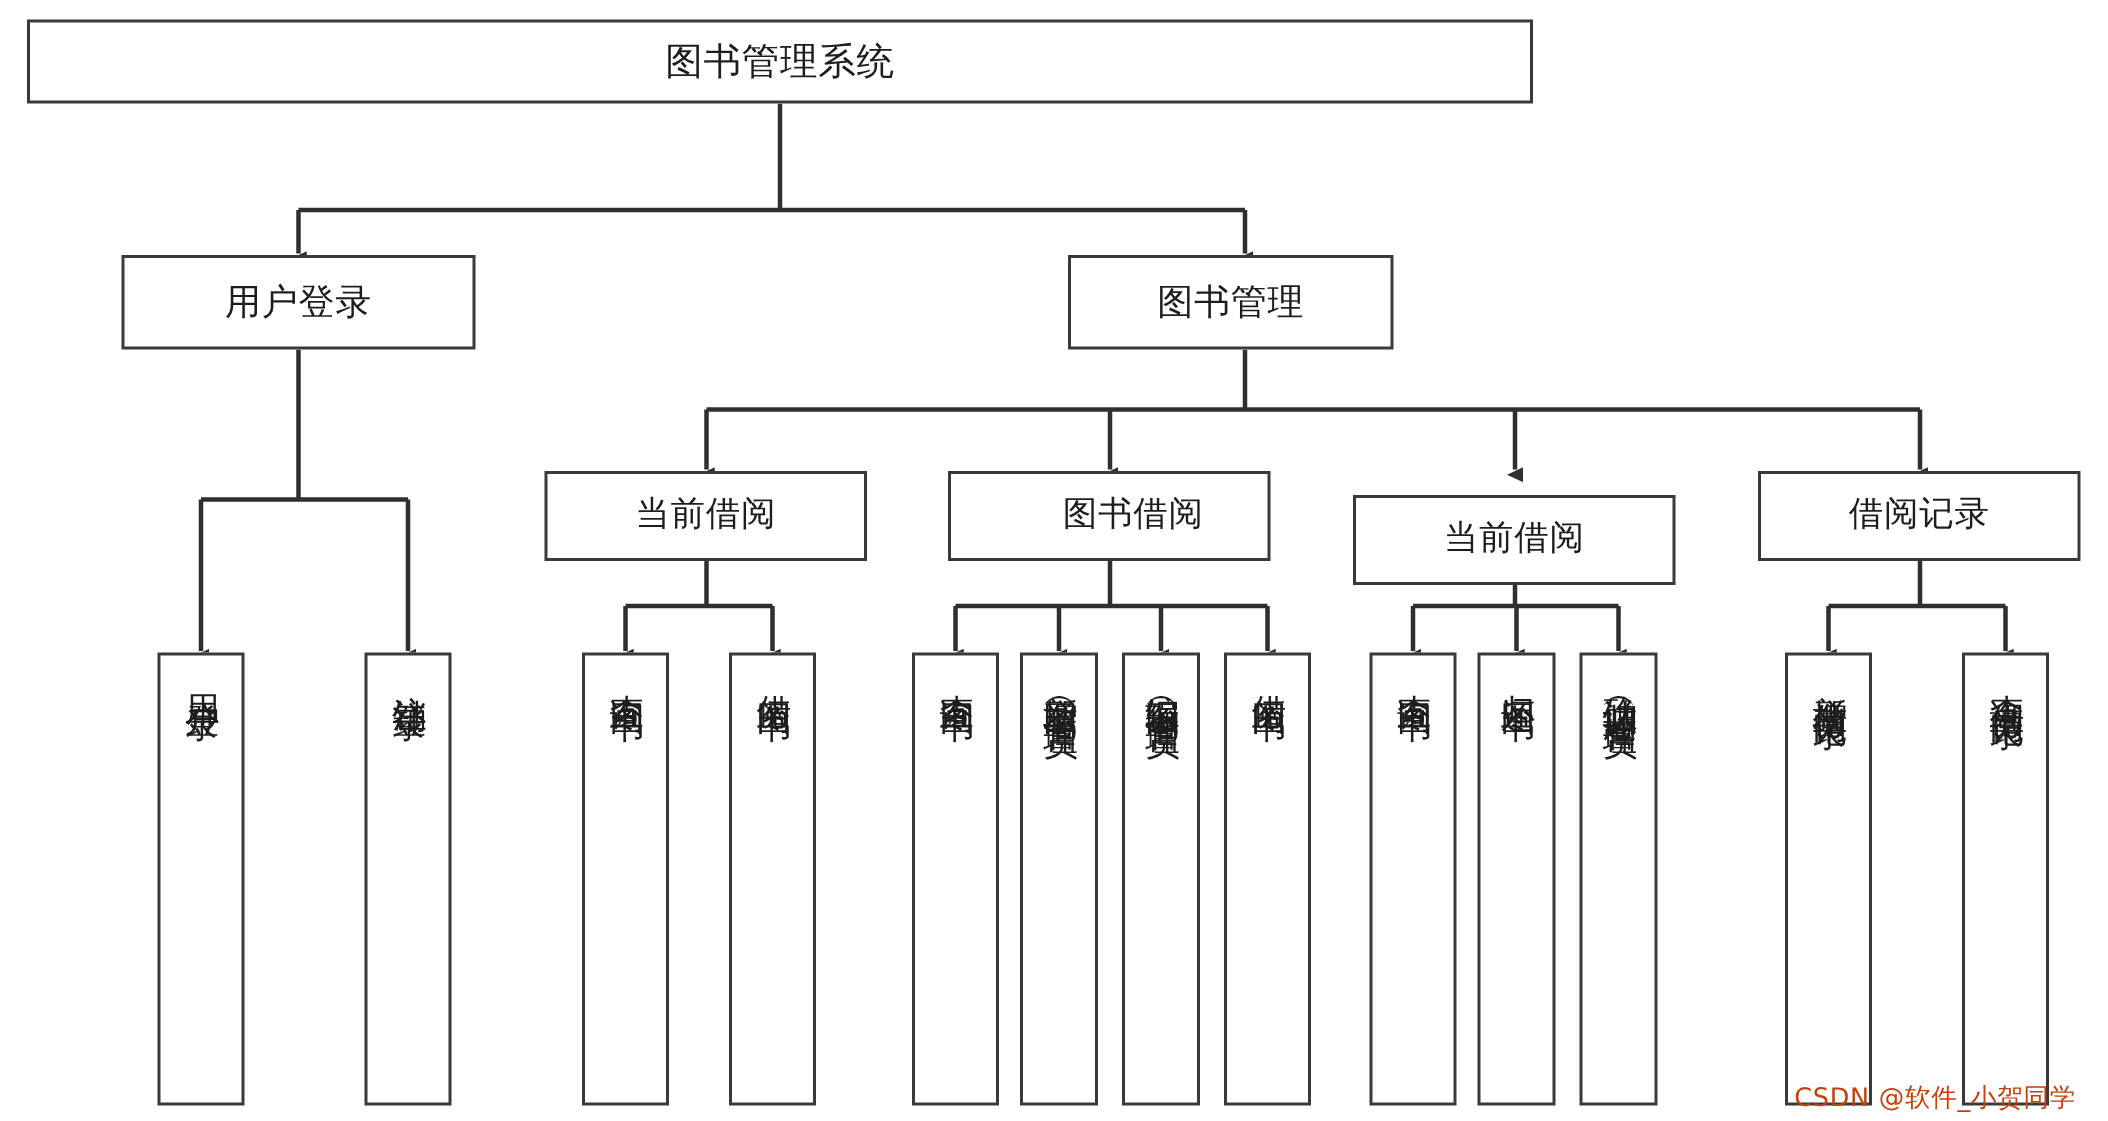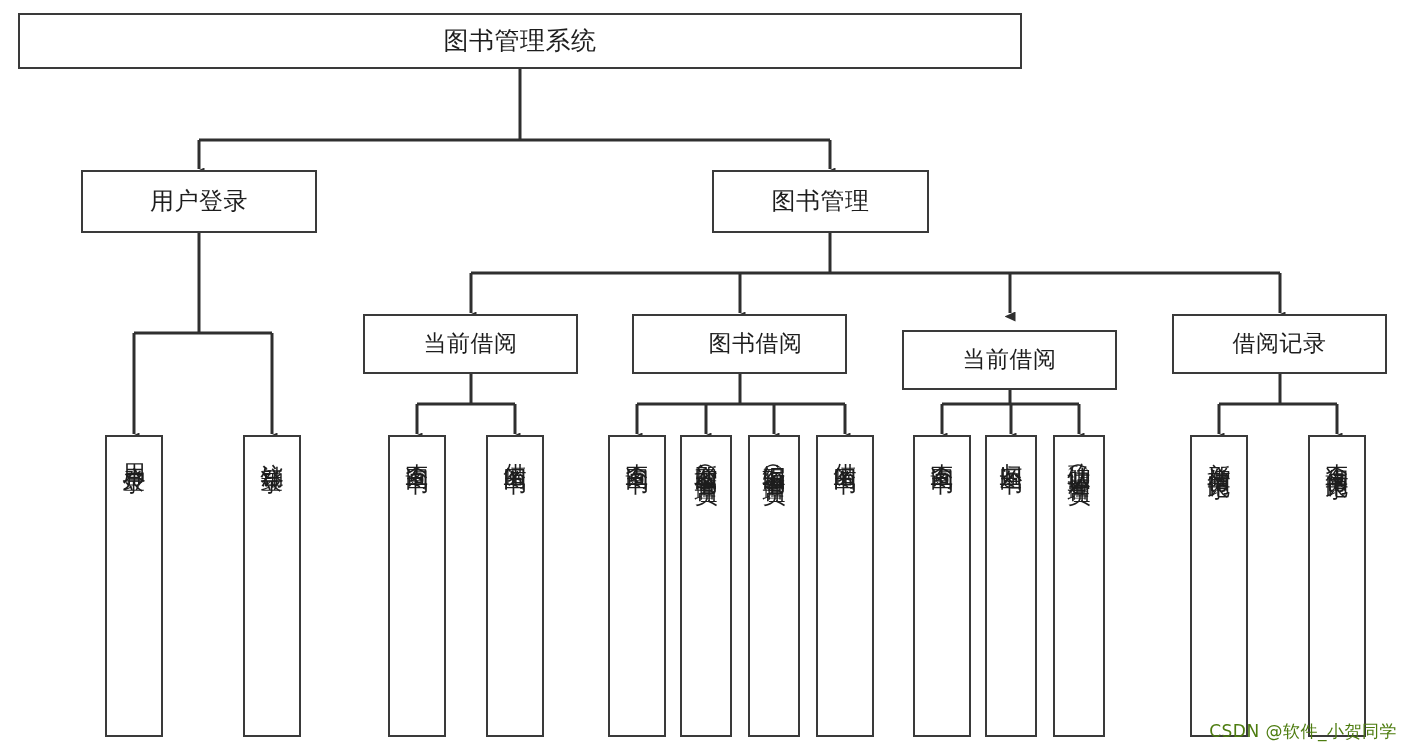--- a/index.html
+++ b/index.html
@@ -57,24 +57,24 @@
   .node.leaf .node-label {
     font-size: 23px;
     writing-mode: vertical-rl;
     text-orientation: upright;
     letter-spacing: 3px;
     line-height: 1;
     white-space: pre;
   }
   #watermark {
     position: absolute;
-    right: 8px;
+    right: 21px;
     bottom: 4px;
     font-size: 17px;
-    color: #4d7c0f;
+    color: #c2410c;
     letter-spacing: 0.5px;
     z-index: 5;
     pointer-events: none;
     font-family: "DejaVu Sans", "Liberation Sans", sans-serif;
   }
 </style>
 </head>
 <body>
 
 <div id="diagram-root">

